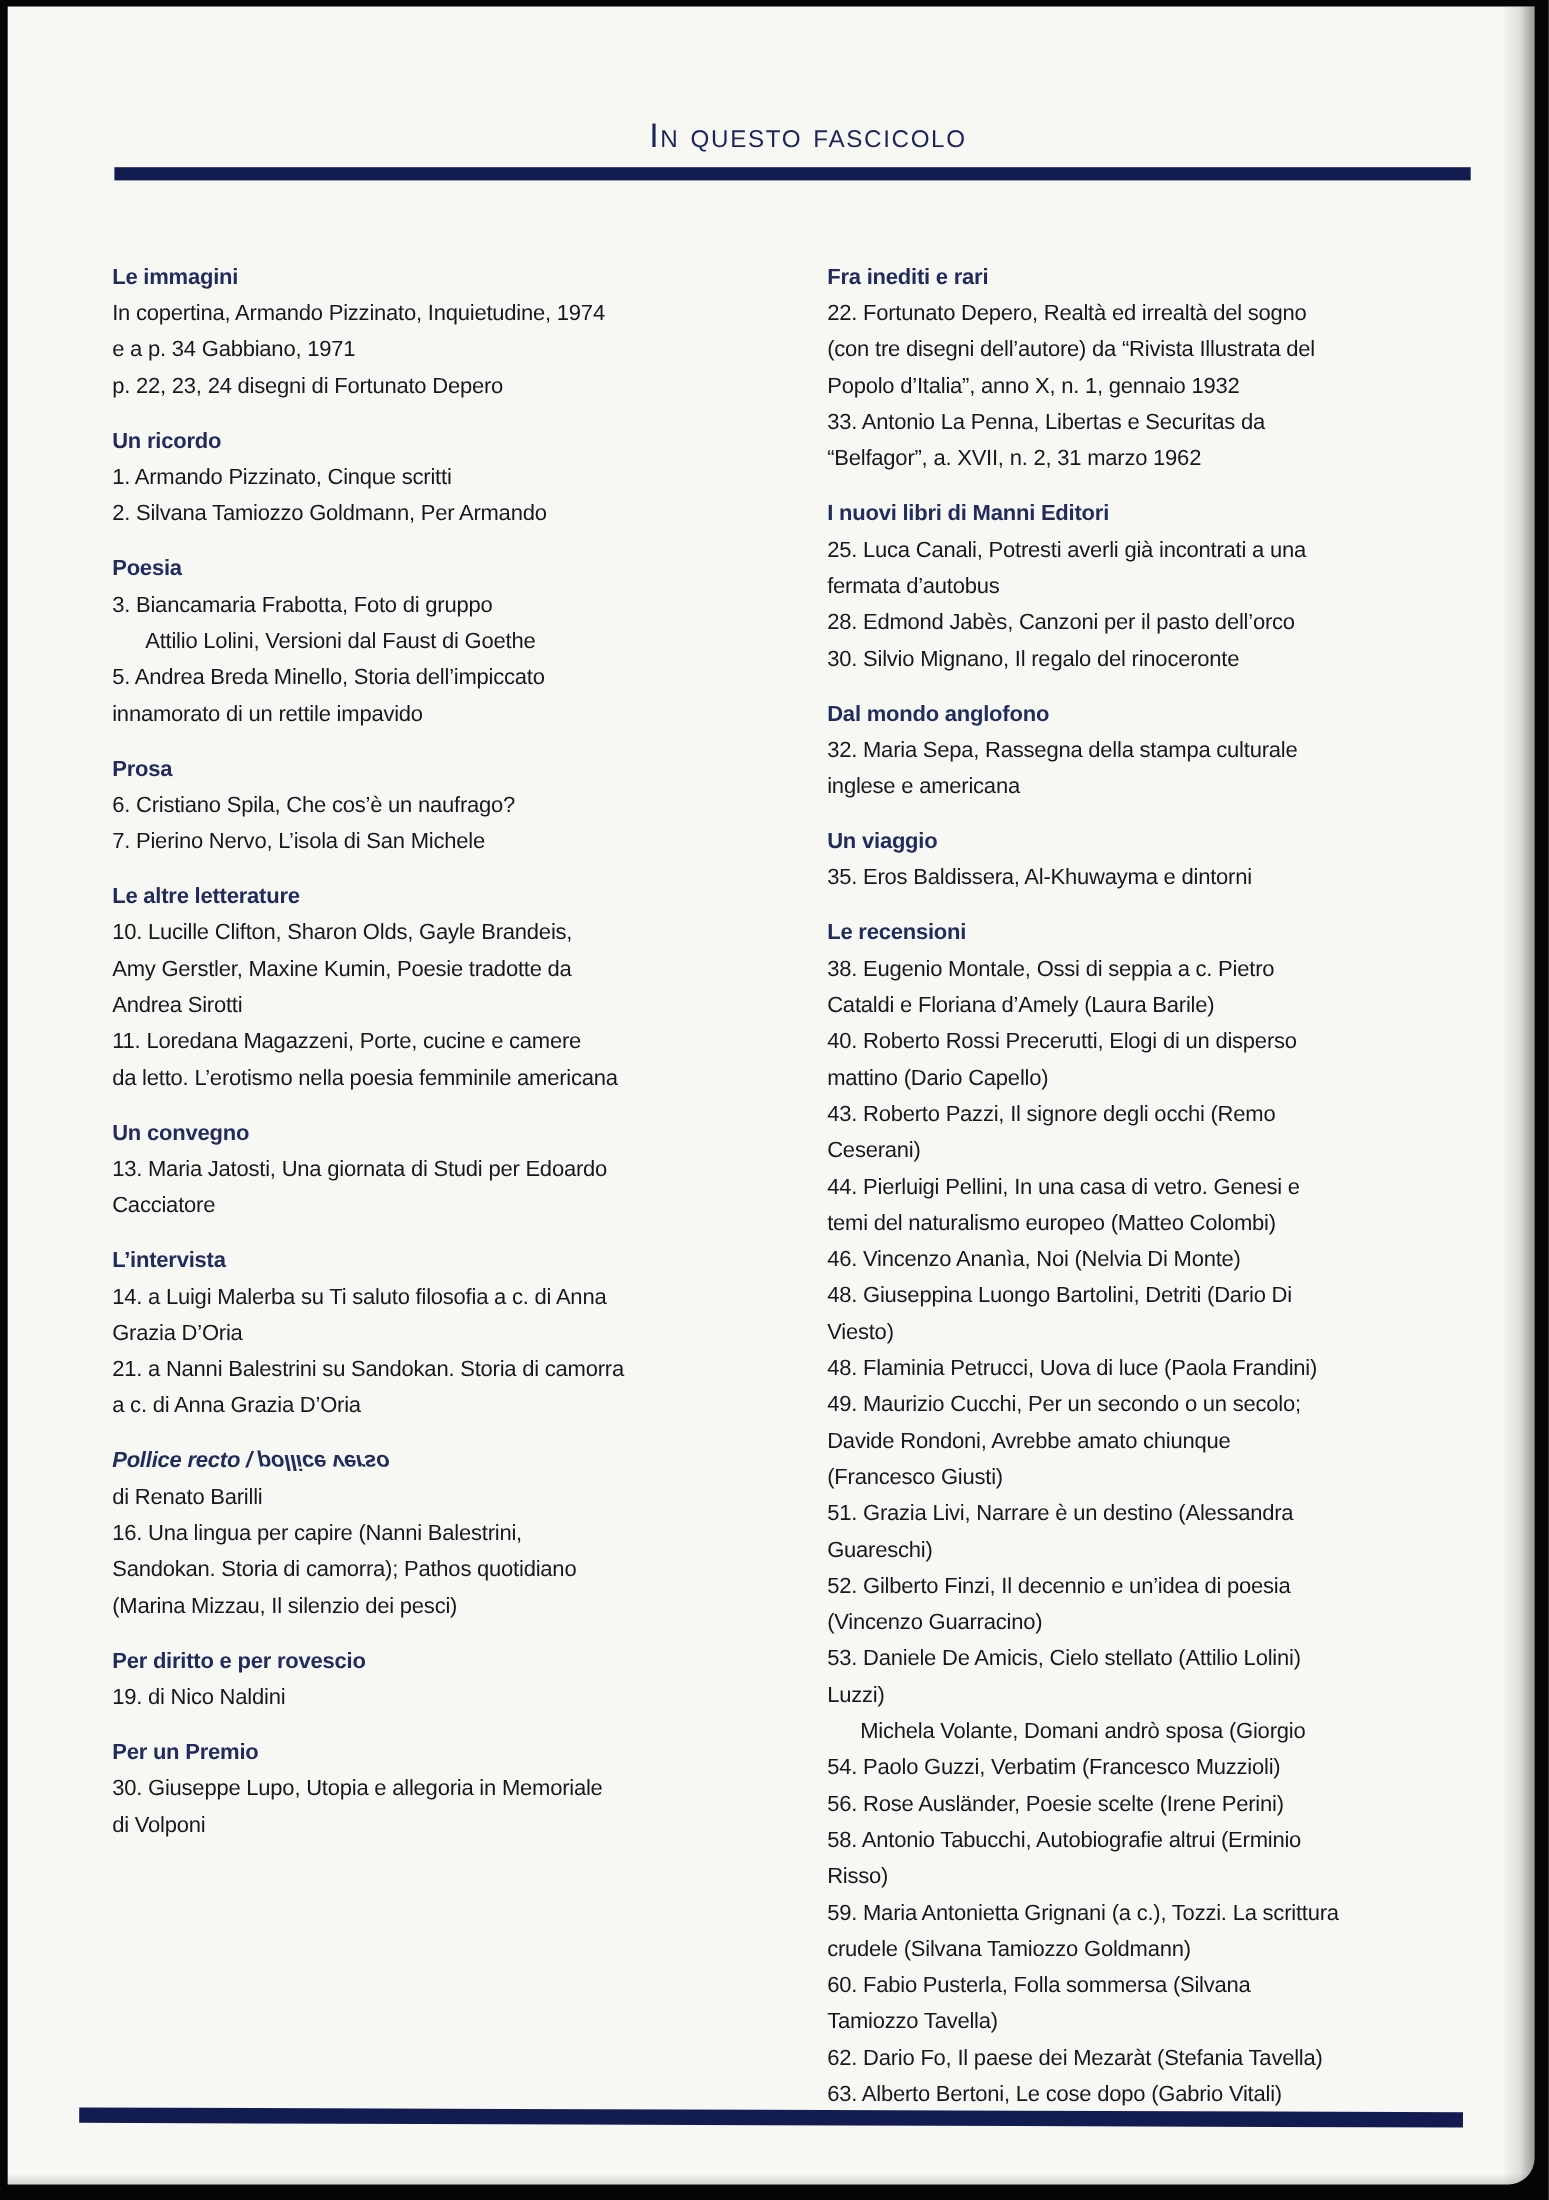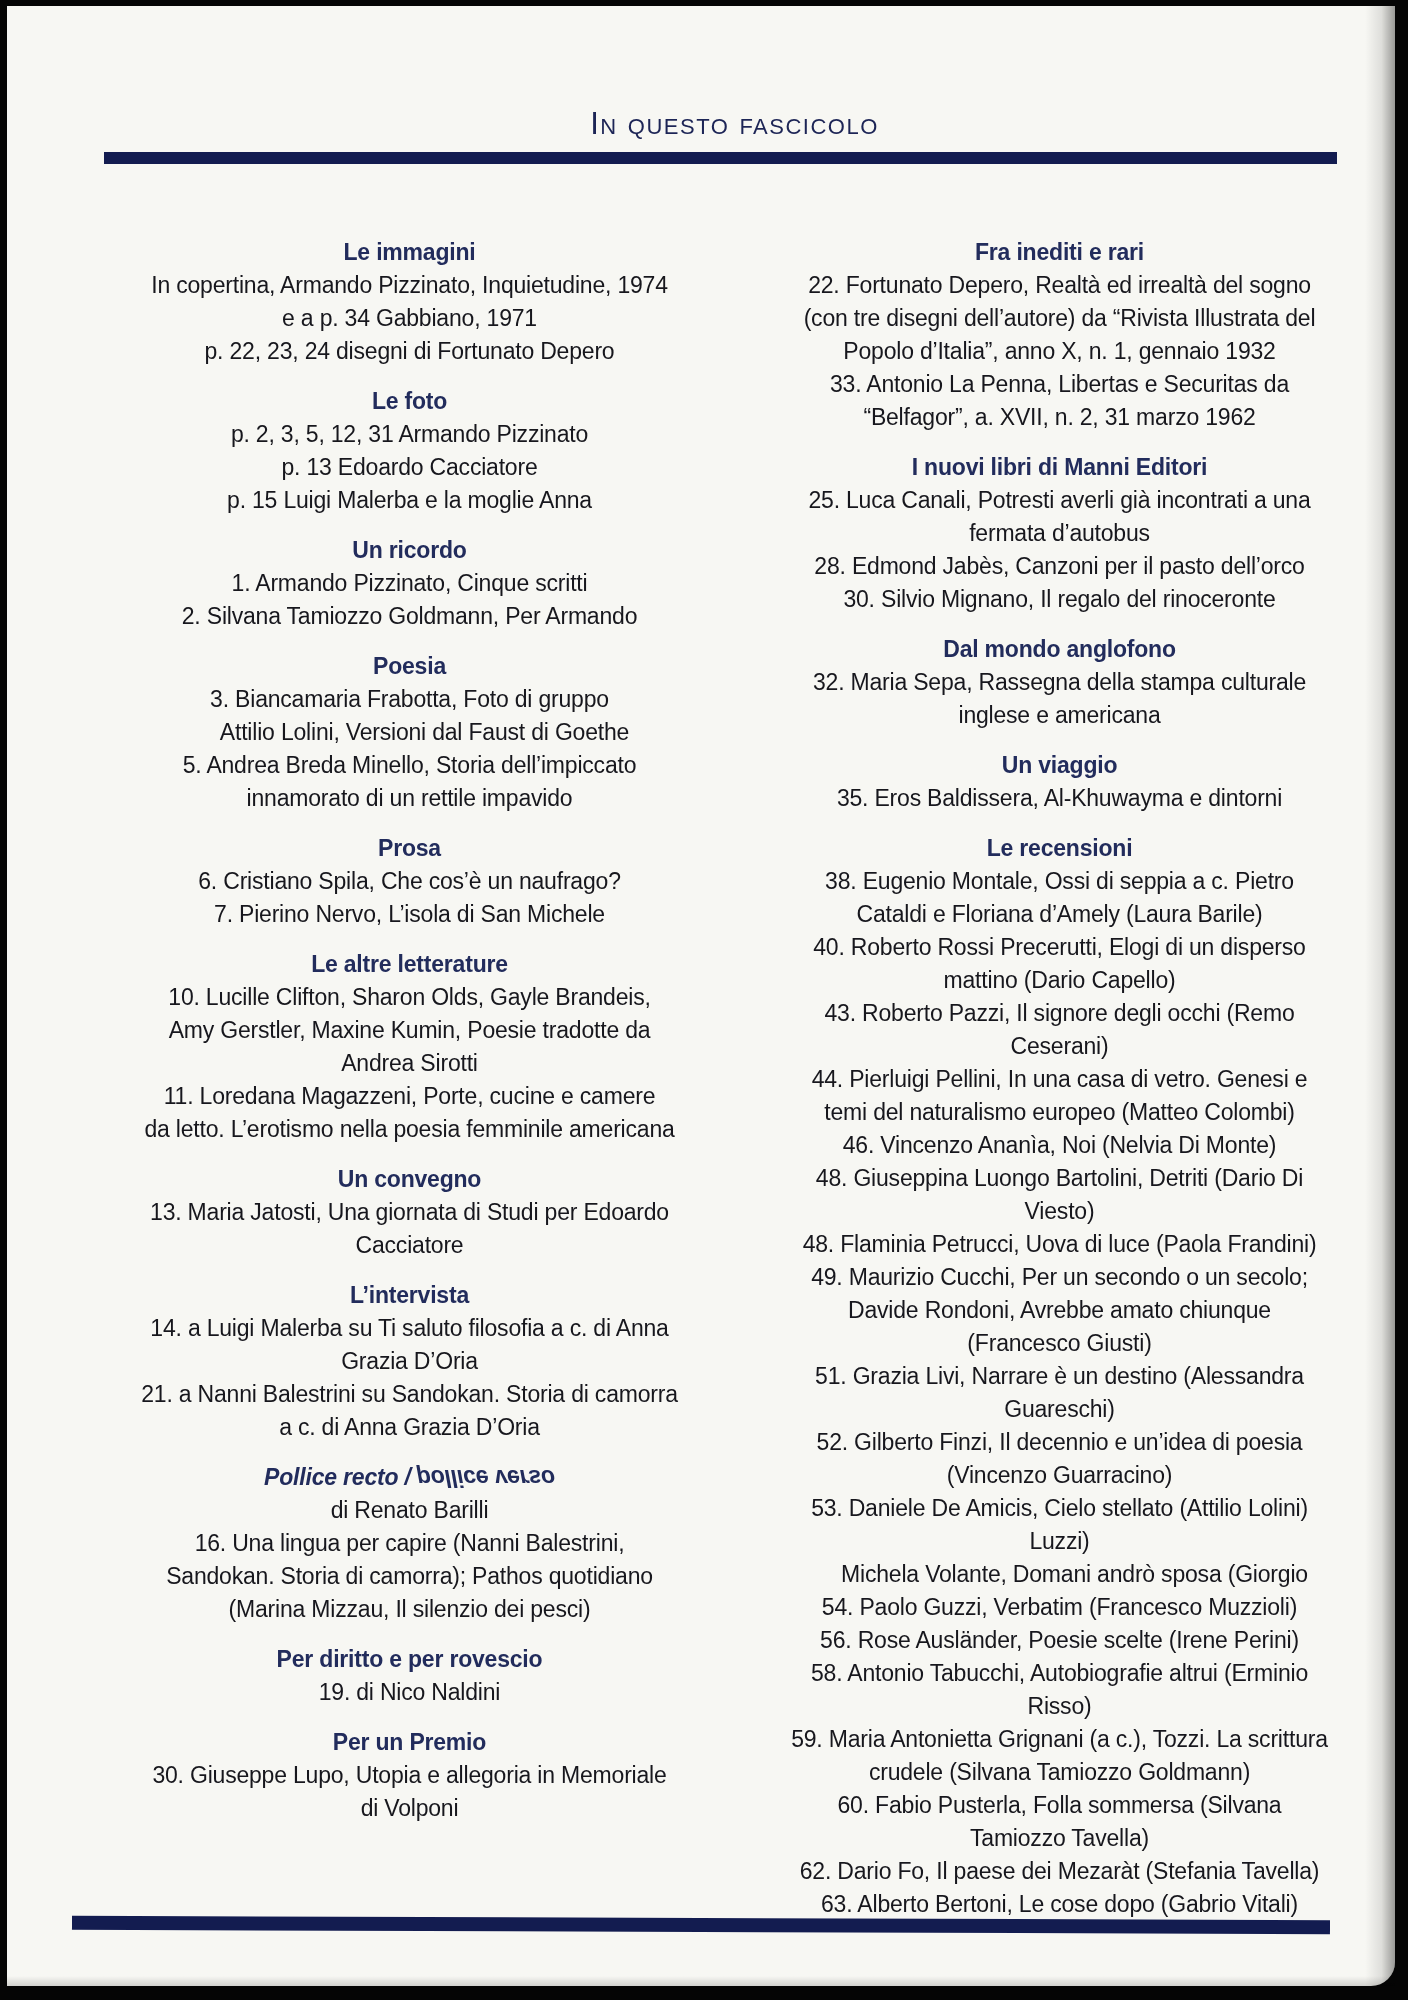--- a/index.html
+++ b/index.html
@@ -32,24 +32,23 @@
     font-size:31px;
     letter-spacing:1.5px;
     color:#1d2556;
   }
   .rule{position:absolute;background:#131c50;}
   .rule-top{left:97px;top:146px;width:1233px;height:12px;}
   .rule-bottom{left:65px;top:1912px;width:1258px;height:14px;transform:rotate(0.2deg);}
   .col{
     position:absolute;top:230px;
     color:#17171d;
-    font-size:23px;
+    font-size:20px;
     line-height:33px;
     letter-spacing:-0.2px;
-    text-align:center;
   }
   .col-left{left:95px;width:615px;}
   .col-right{left:745px;width:615px;}
   .toc-section{margin:0 0 17px 0;}
   .heading{font-weight:bold;color:#222c5c;white-space:nowrap;}
   .heading.it{font-style:italic;}
   .line{white-space:nowrap;}
   .line.ind{padding-left:30px;}
   .i{}
   .flip{display:inline-block;transform:scaleY(-1);}
@@ -61,26 +60,20 @@
   <div class="masthead">
     <span class="title">In questo fascicolo</span>
   </div>
   <div class="rule rule-top"></div>
   <div class="col col-left">
       <div class="toc-section">
         <div class="heading"><span>Le immagini</span></div>
         <div class="line"><span>In copertina, Armando Pizzinato, </span><span class="i">Inquietudine</span><span>, 1974</span></div>
         <div class="line"><span>e a p. 34 </span><span class="i">Gabbiano</span><span>, 1971</span></div>
         <div class="line"><span>p. 22, 23, 24 disegni di Fortunato Depero</span></div>
-      </div>
-      <div class="toc-section">
-        <div class="heading"><span>Le foto</span></div>
-        <div class="line"><span>p. 2, 3, 5, 12, 31 Armando Pizzinato</span></div>
-        <div class="line"><span>p. 13 Edoardo Cacciatore</span></div>
-        <div class="line"><span>p. 15 Luigi Malerba e la moglie Anna</span></div>
       </div>
       <div class="toc-section">
         <div class="heading"><span>Un ricordo</span></div>
         <div class="line"><span>1. Armando Pizzinato, </span><span class="i">Cinque scritti</span></div>
         <div class="line"><span>2. Silvana Tamiozzo Goldmann, </span><span class="i">Per Armando</span></div>
       </div>
       <div class="toc-section">
         <div class="heading"><span>Poesia</span></div>
         <div class="line"><span>3. Biancamaria Frabotta, </span><span class="i">Foto di gruppo</span></div>
         <div class="line ind"><span>Attilio Lolini, </span><span class="i">Versioni dal</span><span> Faust </span><span class="i">di Goethe</span></div>

